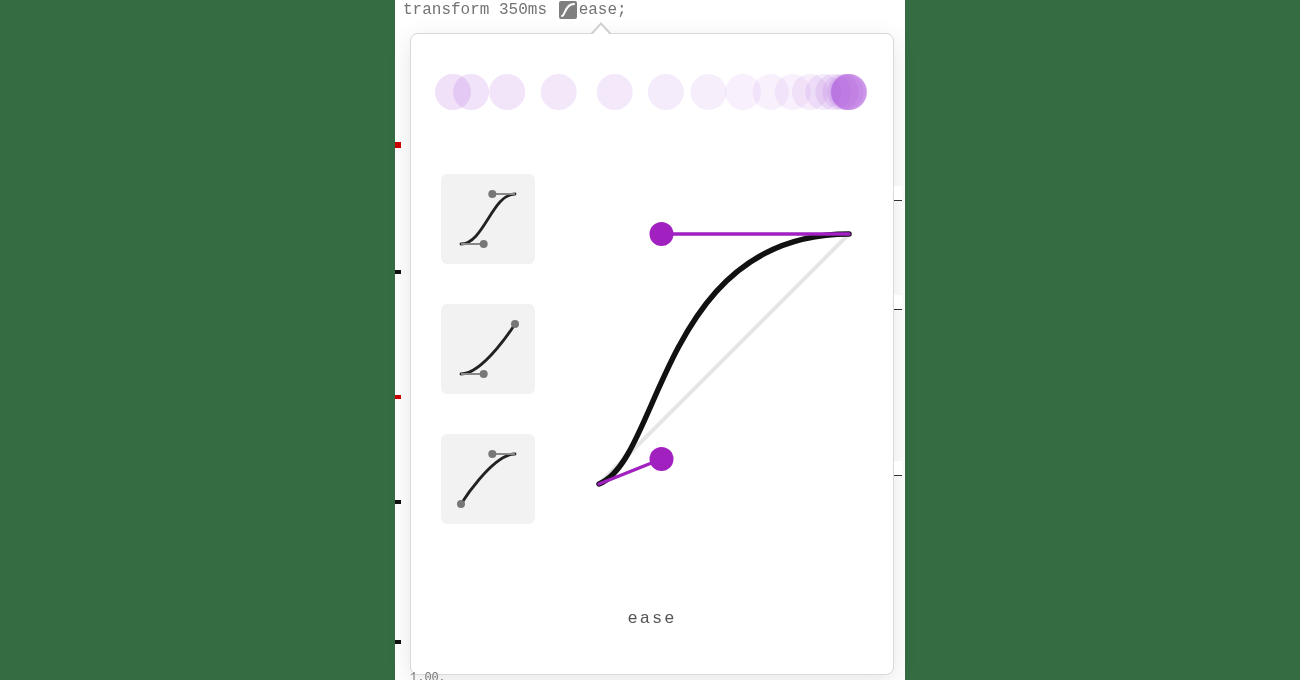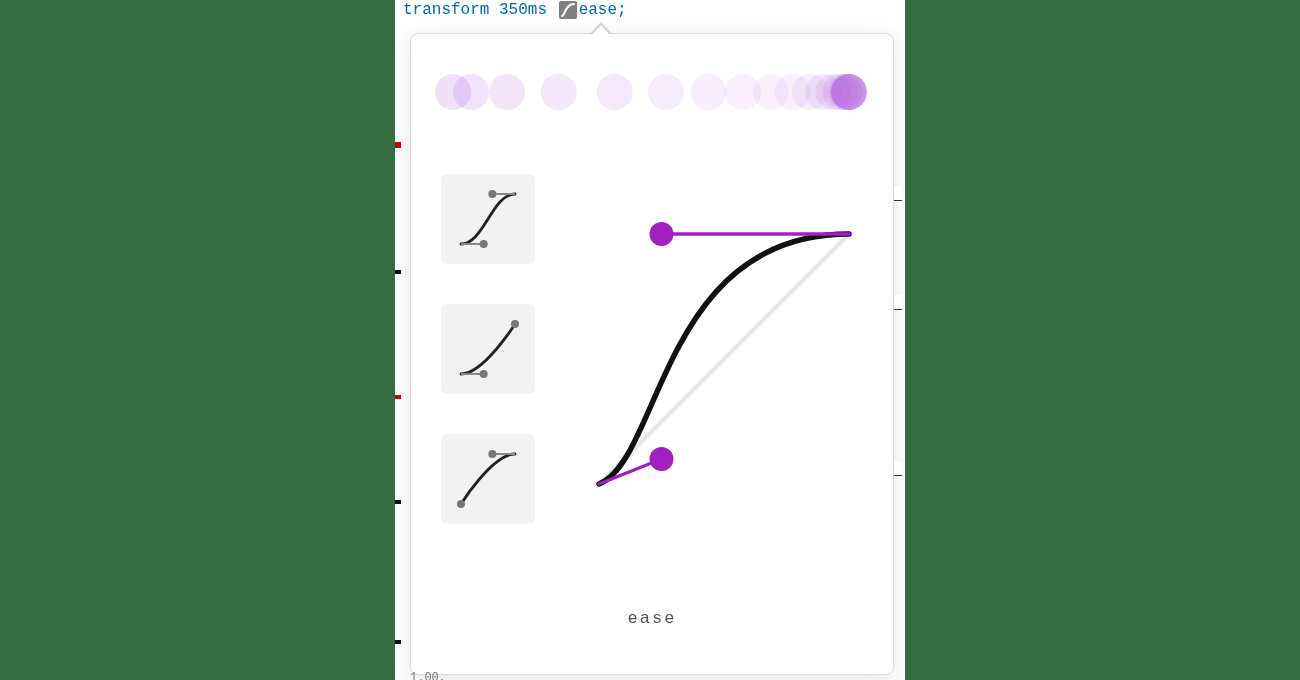--- a/index.html
+++ b/index.html
@@ -26,21 +26,21 @@
     height: 680px;
     background: #fff;
   }
   .code-line {
     position: absolute;
     left: 8px;
     top: 0;
     height: 20px;
     display: flex;
     align-items: center;
-    color: #0369a1;
+    color: #737373;
     letter-spacing: 0;
     white-space: pre;
     text-align: center;
   }
   .swatch {
     display: inline-block;
     width: 18px;
     height: 18px;
     margin: 0 2px;
     border-radius: 2px;

